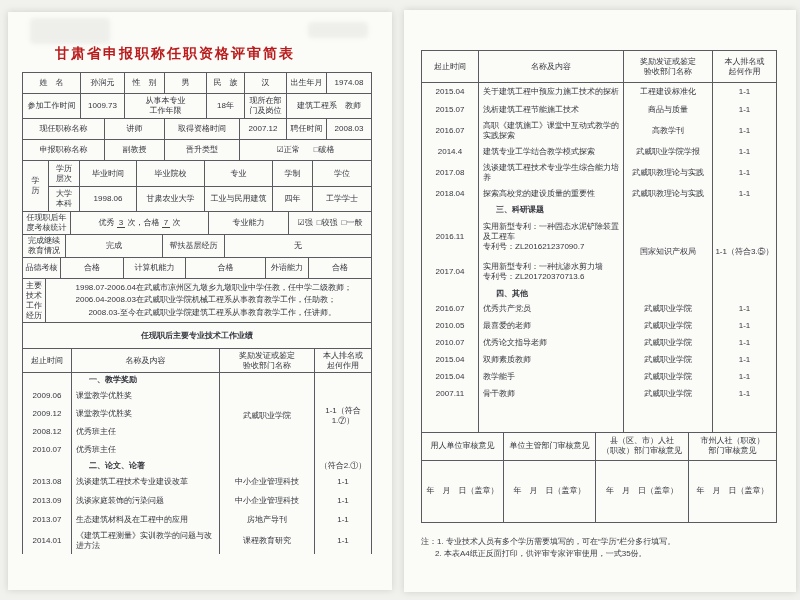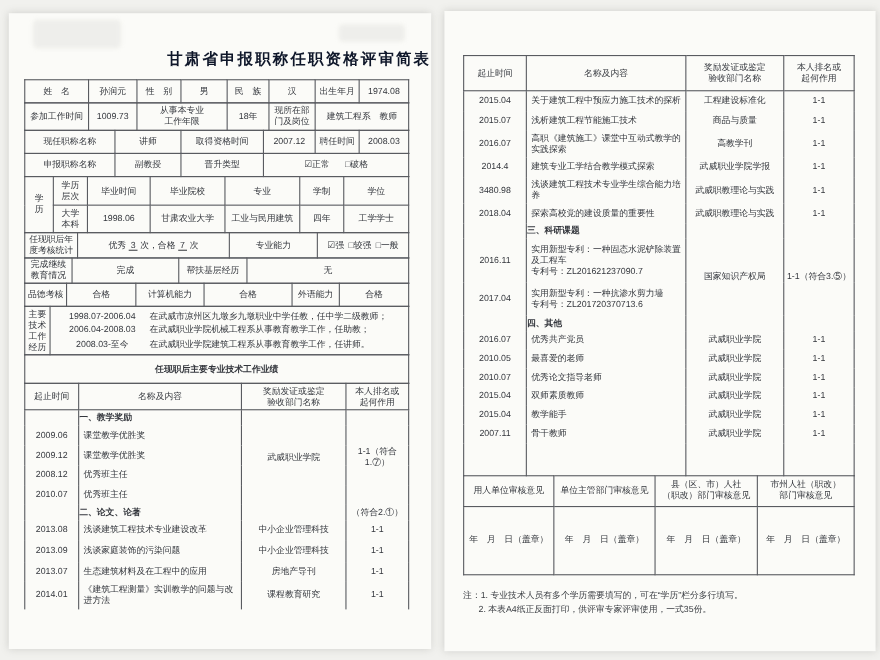--- a/index.html
+++ b/index.html
@@ -1,36 +1,36 @@
 <!DOCTYPE html>
 <html lang="zh"><head>
 <meta charset="utf-8">
 <style>
   html,body{margin:0;padding:0;}
   body{width:800px;height:600px;background:#f1f1ee;font-family:"Liberation Sans",sans-serif;position:relative;overflow:hidden;color:#33363c;}
   .page{position:absolute;background:#fbfbf8;box-shadow:0 0 7px rgba(120,120,112,.28);}
   #pageL{left:8px;top:12px;width:384px;height:578px;}
   #pageR{left:404px;top:10px;width:392px;height:582px;}
   .smudge{position:absolute;background:rgba(175,175,170,.16);filter:blur(2px);border-radius:4px;}
-  .title{position:absolute;top:33px;left:0;right:0;text-align:right;font-size:14px;font-weight:bold;letter-spacing:2px;color:#0f172a;padding-left:47px;}
+  .title{position:absolute;top:33px;left:0;right:0;text-align:left;font-size:14px;font-weight:bold;letter-spacing:2px;color:#b91c1c;padding-left:47px;}
   .tbls{position:absolute;}
   #pageL .tbls{left:14px;top:60px;}
   #pageR .tbls{left:17px;top:40px;}
   table.t{border-collapse:collapse;table-layout:fixed;}
   .t td{border:1px solid #595b60;font-size:8px;line-height:1.25;padding:1px 2px;text-align:center;vertical-align:middle;overflow:hidden;color:#33363c;}
   .stack{margin-top:-1px;}
   td.l{text-align:left;padding-left:4px;}
-  td.sec{text-align:left;padding-left:0;font-weight:bold;}
+  td.sec{text-align:left;padding-left:17px;font-weight:bold;}
   .pre{white-space:pre-line;}
   table.open td{border-top:0;border-bottom:0;}
   table.open tr.hd td{border:1px solid #595b60;}
   .u{border-bottom:1px solid #45474b;padding:0 2px;}
   .side{font-size:7.5px;line-height:1.35;padding:0;}
   .expline{display:flex;font-size:8px;line-height:1.55;}
-  .expt{flex:0 0 86px;text-align:center;}
+  .expt{flex:0 0 86px;text-align:right;}
   .stamp{vertical-align:bottom;padding-bottom:5px;}
   .notes{position:absolute;left:17px;top:526px;font-size:8px;line-height:1.55;color:#3a3d42;}
   .notes .n2{margin-left:14px;}
   .h14{height:14px}.h17{height:17px}.h18{height:18px}.h20{height:20px}.h21{height:21px}
   .h22{height:22px}.h23{height:23px}.h24{height:24px}.h25{height:25px}.h26{height:26px}
   .h28{height:28px}.h30{height:30px}.h32{height:32px}.h40{height:40px}.h44{height:44px}.h62{height:62px}
 </style>
 </head>
 <body>
 
@@ -378,21 +378,21 @@
             <td>高教学刊</td>
             <td>1-1</td>
           </tr>
       <tr class="h18">
             <td>2014.4</td>
             <td class="l">建筑专业工学结合教学模式探索</td>
             <td>武威职业学院学报</td>
             <td>1-1</td>
           </tr>
       <tr class="h24">
-            <td>3480.98</td>
+            <td>2017.08</td>
             <td class="l">浅谈建筑工程技术专业学生综合能力培养</td>
             <td>武威职教理论与实践</td>
             <td>1-1</td>
           </tr>
       <tr class="h18">
             <td>2018.04</td>
             <td class="l">探索高校党的建设质量的重要性</td>
             <td>武威职教理论与实践</td>
             <td>1-1</td>
           </tr>

